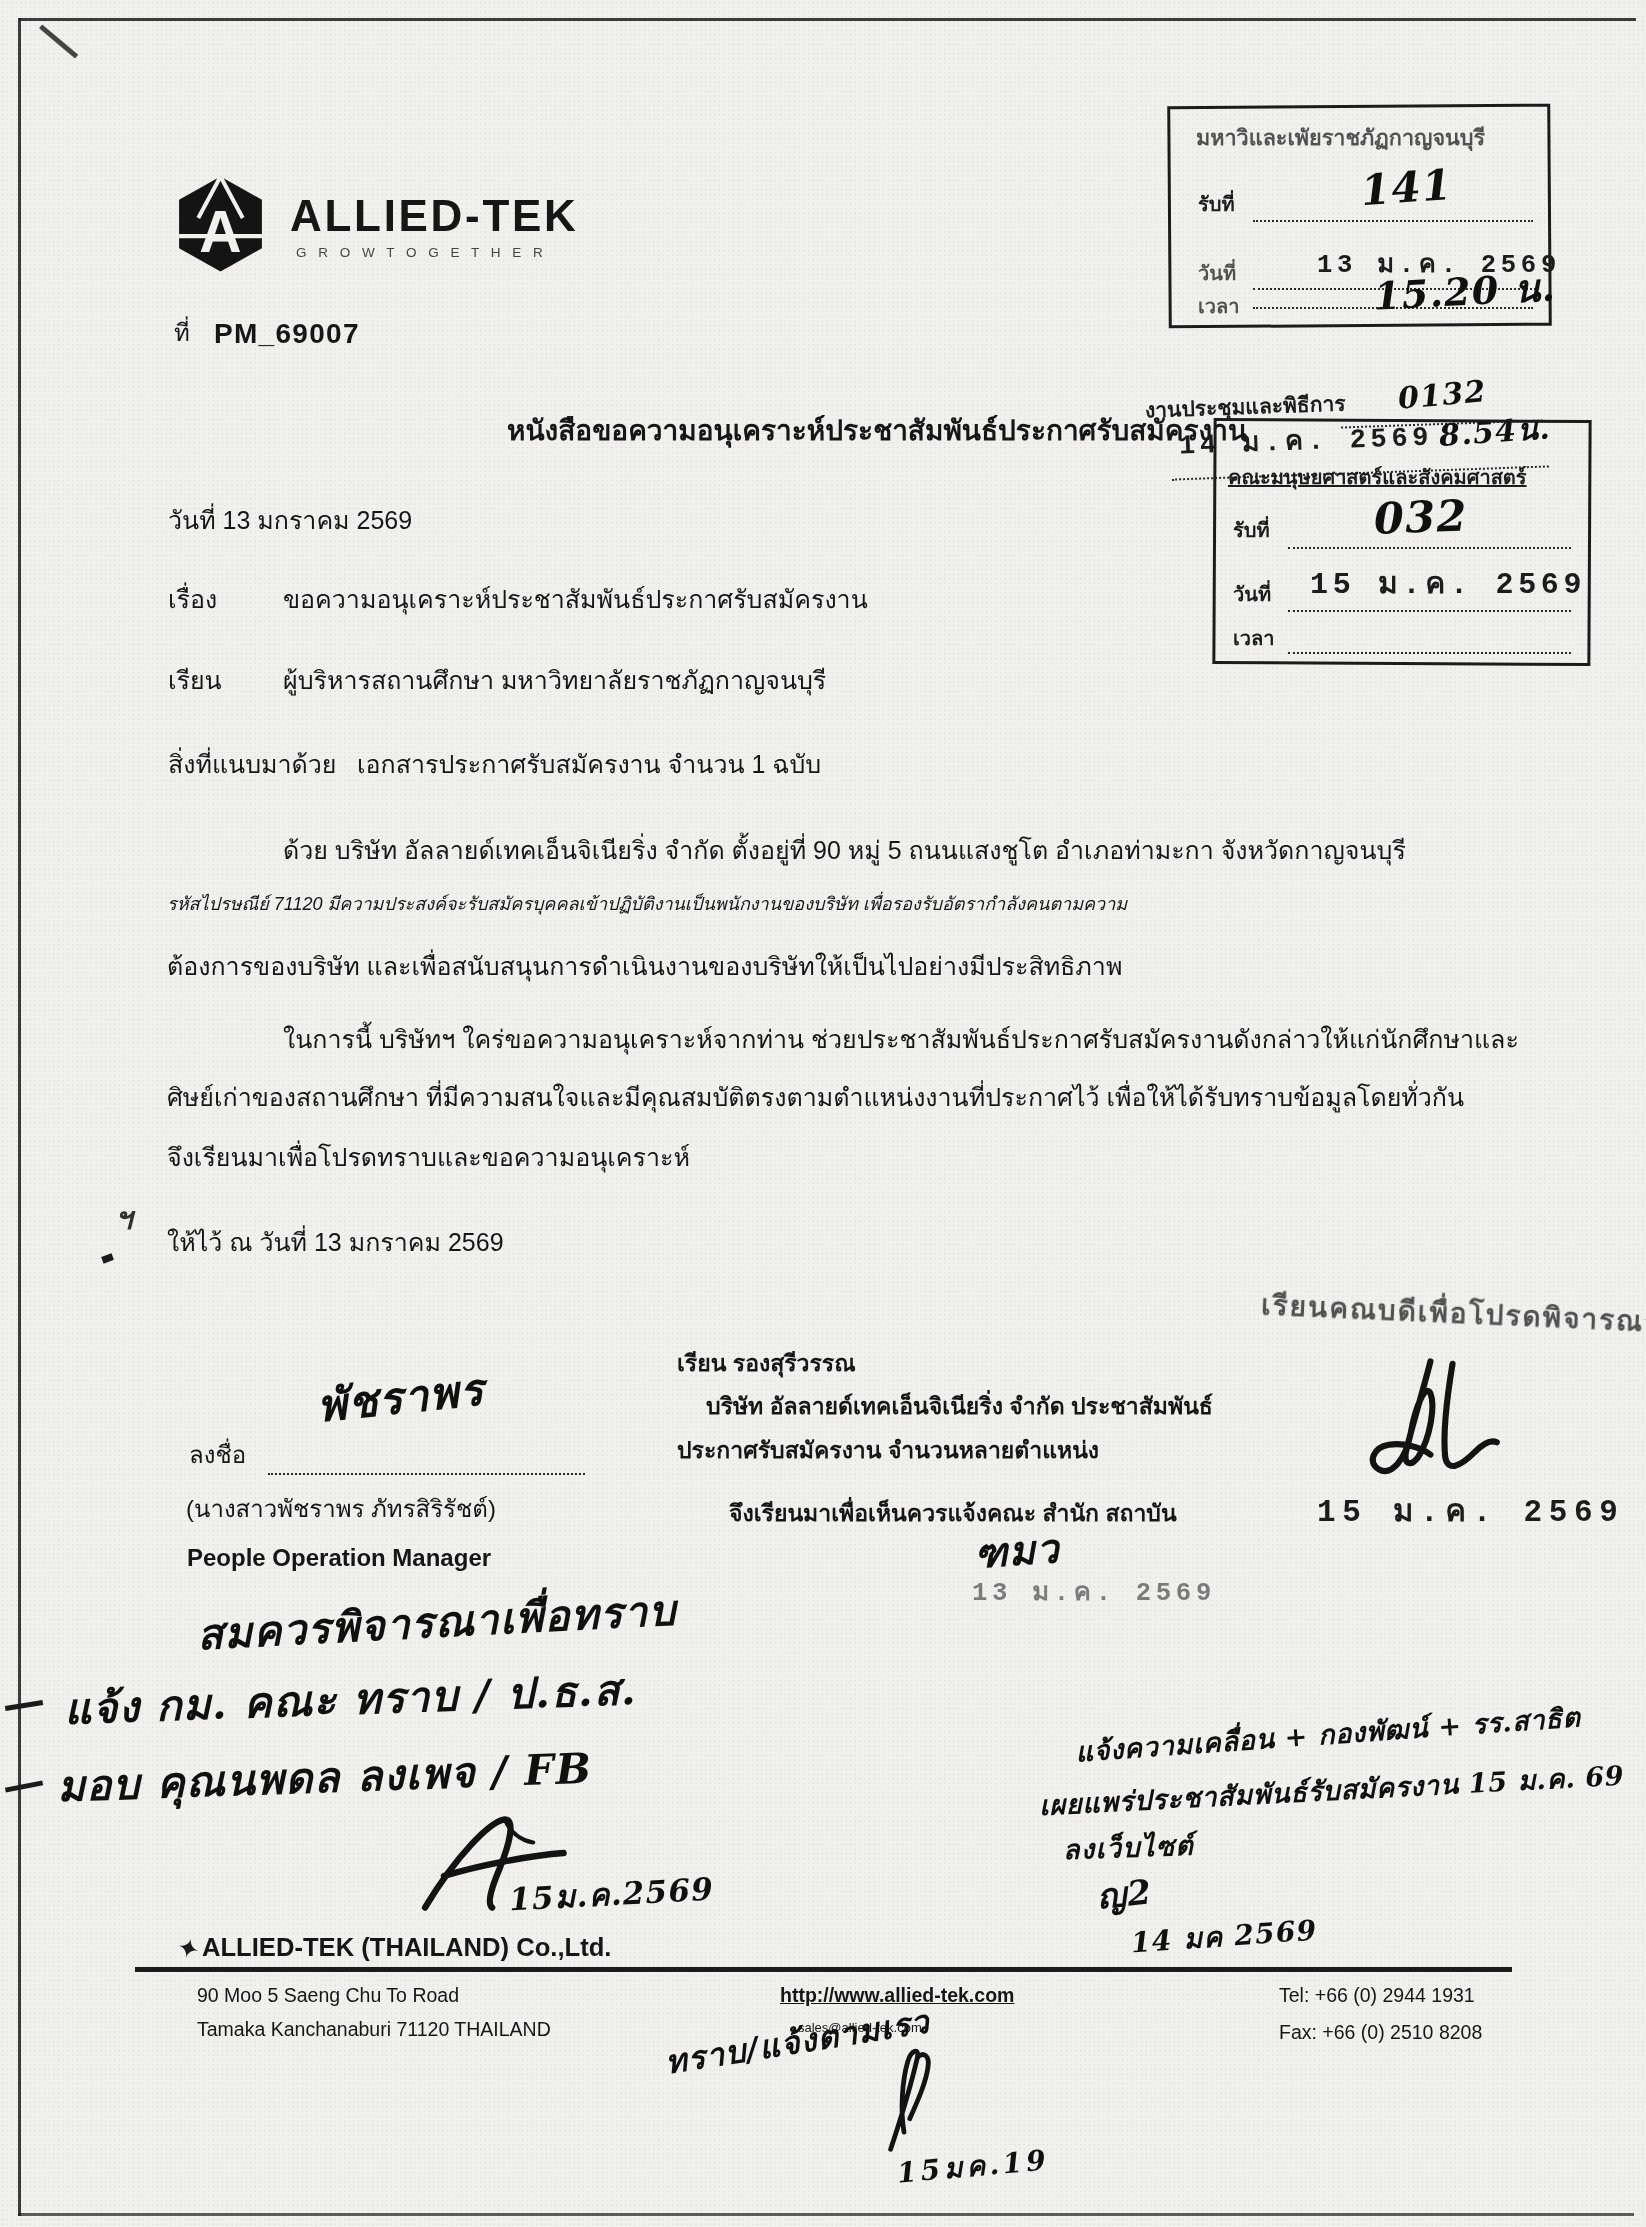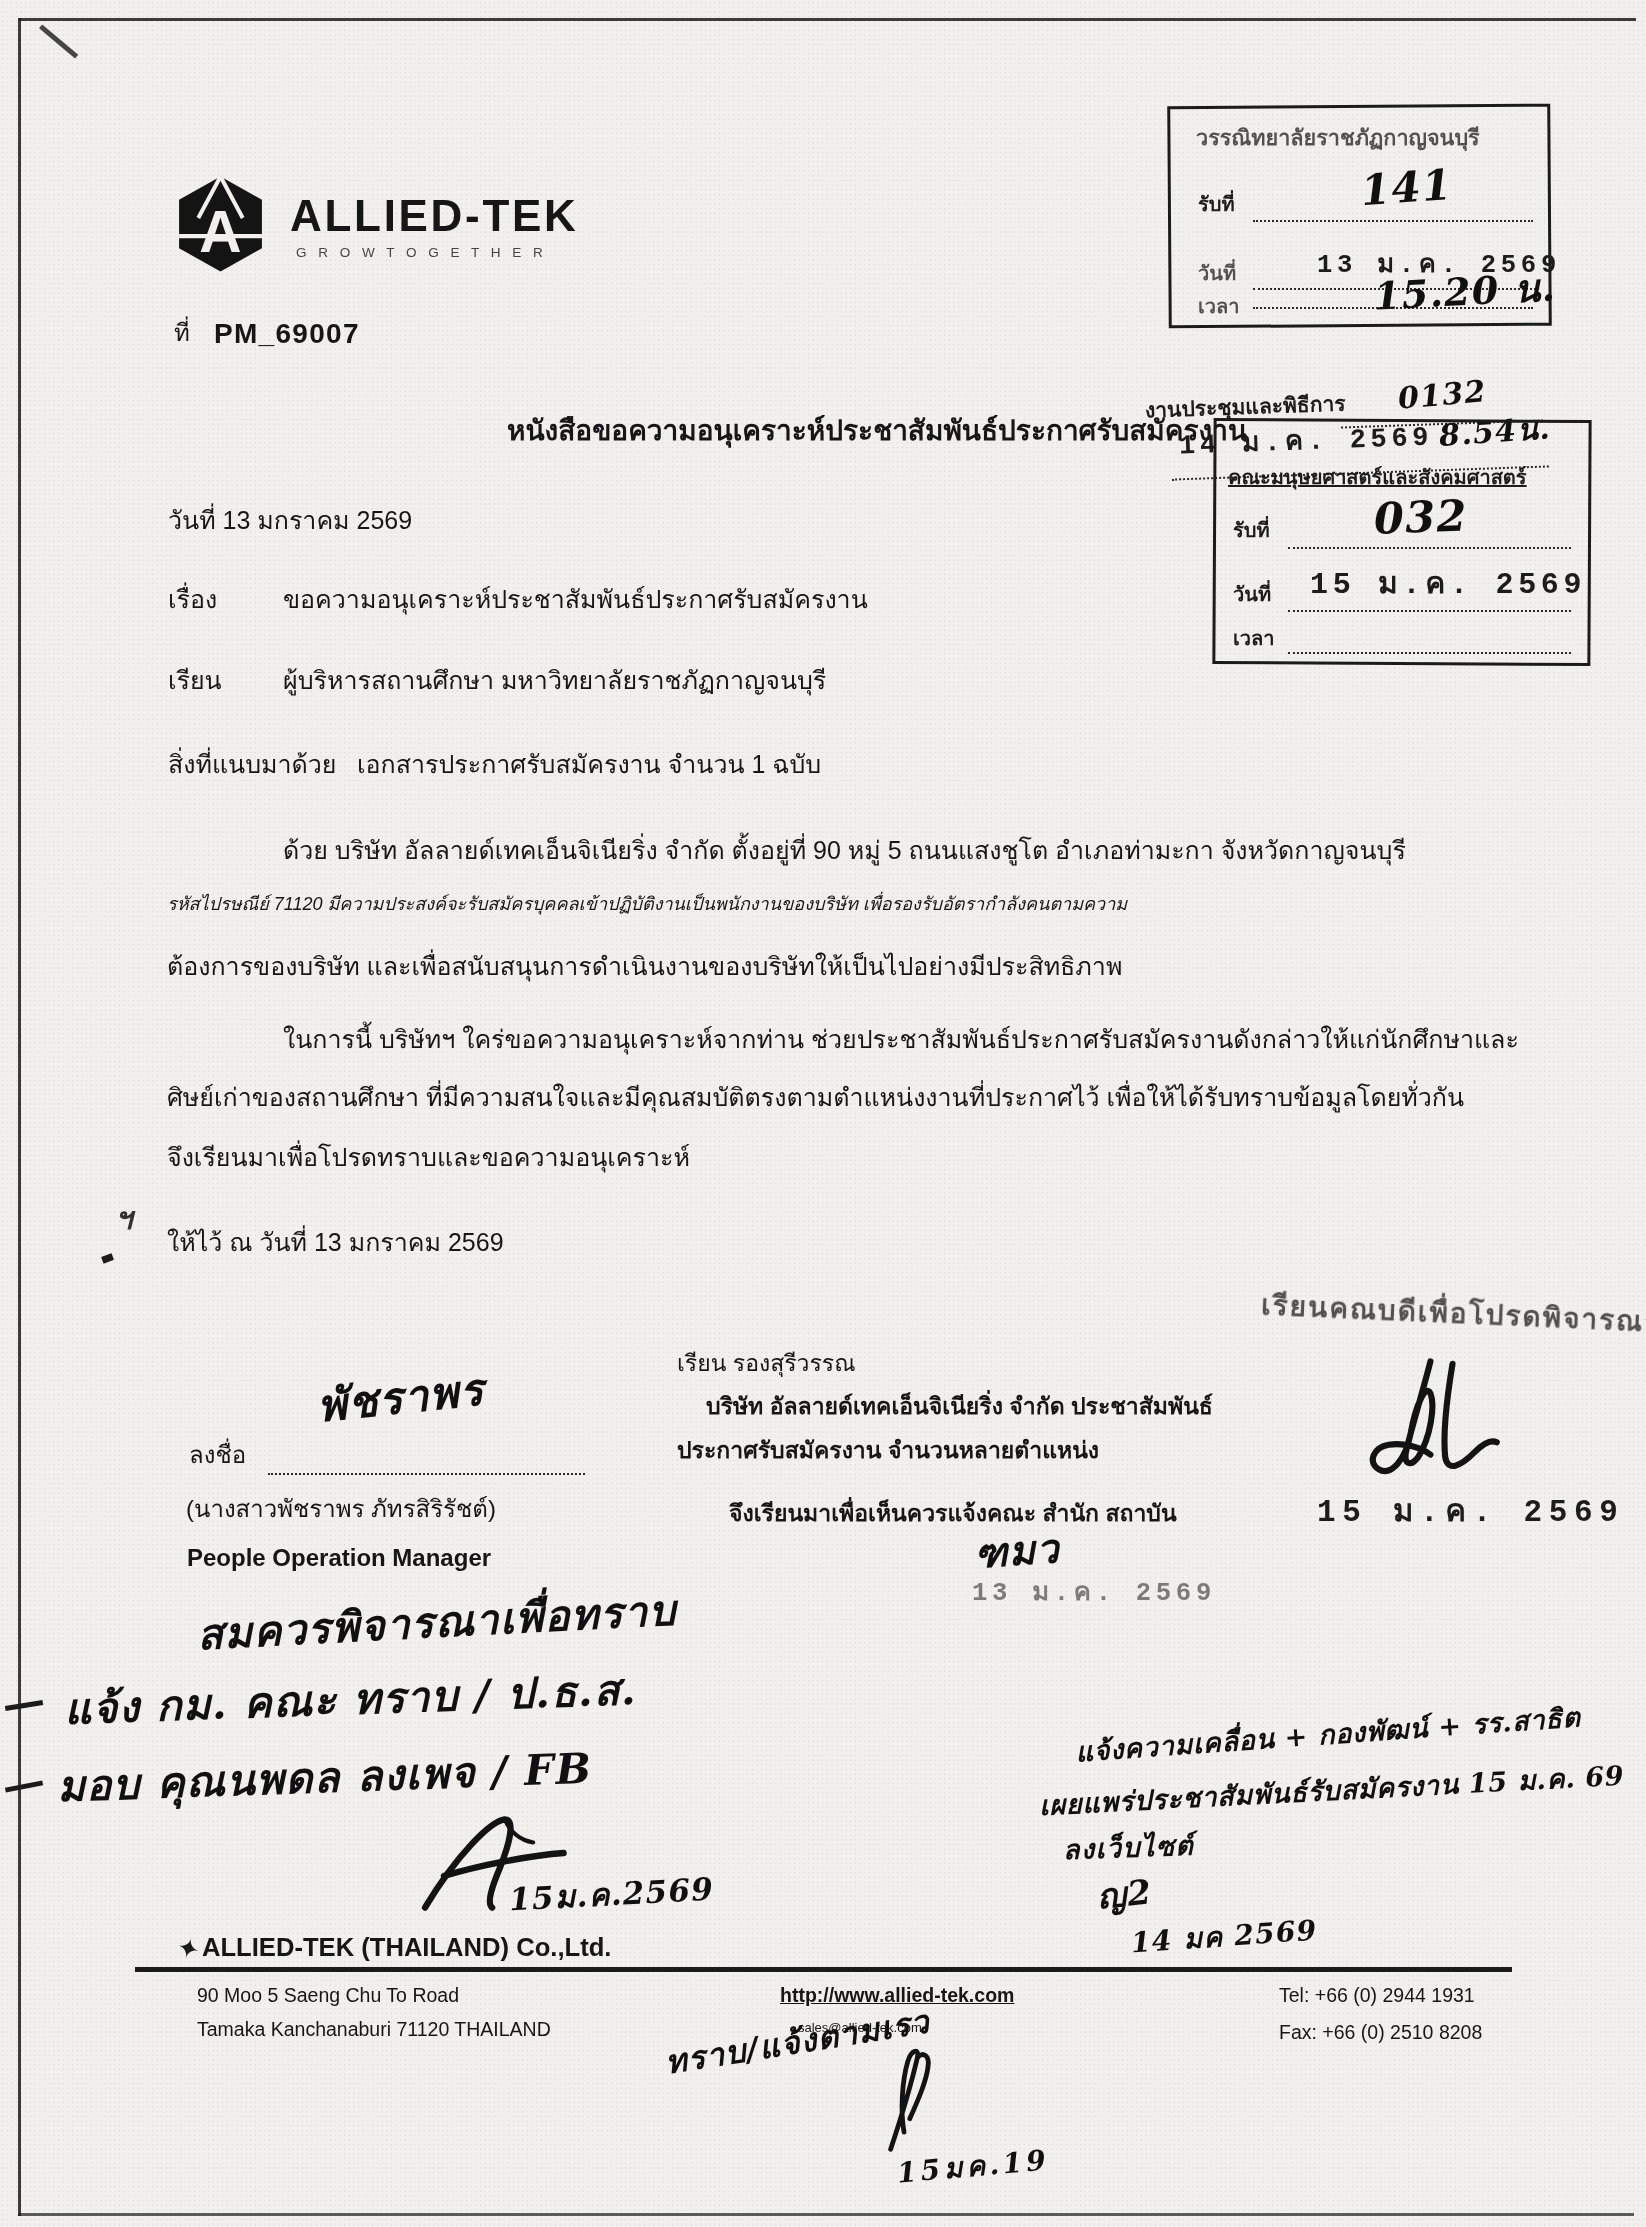--- a/index.html
+++ b/index.html
@@ -47,21 +47,21 @@
       <text x="50" y="78" font-size="58" font-weight="bold" fill="#f1f0ed" text-anchor="middle" font-family="Liberation Sans, sans-serif">A</text>
     </svg>
   </div>
   <div class="t b" style="left:290px;top:186px;font-size:44px;letter-spacing:2.7px;">ALLIED-TEK</div>
   <div class="t" style="left:296px;top:244px;font-size:13.5px;letter-spacing:4px;color:#444;">G R O W   T O G E T H E R</div>
 
   <div class="t" style="left:174px;top:317px;font-size:24px;">ที่</div>
   <div class="t b" style="left:214px;top:315px;font-size:28px;letter-spacing:1.3px;">PM_69007</div>
 
   <div class="box" style="left:1168px;top:105px;width:377px;height:216px;transform:rotate(-.4deg);"></div>
-  <div class="t stamptxt faded" style="left:1196px;top:123px;font-size:21.6px;">วรรณิทยาลัยราชภัฏกาญจนบุรี</div>
+  <div class="t stamptxt faded" style="left:1196px;top:123px;font-size:21.6px;">มหาวิและเพัยราชภัฏกาญจนบุรี</div>
   <div class="t stamptxt" style="left:1198px;top:191px;font-size:20px;">รับที่</div>
   <div class="dotline" style="left:1253px;top:220px;width:280px;"></div>
   <div class="t hand" style="left:1361px;top:160px;font-size:42px;transform:rotate(-4deg);">141</div>
   <div class="t stamptxt faded" style="left:1198px;top:260px;font-size:20px;">วันที่</div>
   <div class="dotline" style="left:1253px;top:288px;width:283px;"></div>
   <div class="t stampdate" style="left:1317px;top:249px;font-size:25.6px;">13 ม.ค. 2569</div>
   <div class="t stamptxt faded" style="left:1198px;top:342px;font-size:20px;transform:translateY(-49px);">เวลา</div>
   <div class="dotline" style="left:1253px;top:311px;width:280px;transform:translateY(-4px);"></div>
   <div class="t hand" style="left:1374px;top:266px;font-size:38px;transform:rotate(-3deg);">15.20 น.</div>
 
@@ -113,21 +113,21 @@
   <div class="t stamptxt faded" style="left:1261px;top:1295px;font-size:28px;transform:rotate(2.5deg);letter-spacing:2px;">เรียนคณบดีเพื่อโปรดพิจารณา</div>
 
   <div class="t" style="left:1354px;top:1354px;">
     <svg viewBox="0 0 120 110" width="148" height="135">
       <path d="M62,6 C56,30 46,62 42,80 C40,90 46,92 52,84 C62,68 66,42 62,32 C58,24 50,42 46,64 C42,86 30,100 20,94 C10,88 16,76 28,74 C40,72 54,76 62,82" fill="none" stroke="#131313" stroke-width="5" stroke-linecap="round"></path>
       <path d="M80,8 C76,32 72,64 74,84 C76,96 86,92 98,80 C106,72 112,70 116,72" fill="none" stroke="#131313" stroke-width="5" stroke-linecap="round"></path>
     </svg>
   </div>
   <div class="t stampdate" style="left:1317px;top:1492px;font-size:31px;letter-spacing:6.7px;">15 ม.ค. 2569</div>
 
-  <div class="t" style="left:677px;top:1348px;font-size:23px;font-weight:normal;">เรียน รองสุรีวรรณ</div>
+  <div class="t" style="left:677px;top:1348px;font-size:23px;font-weight:bold;">เรียน รองสุรีวรรณ</div>
   <div class="t" style="left:706px;top:1391px;font-size:23px;font-weight:bold;">บริษัท อัลลายด์เทคเอ็นจิเนียริ่ง จำกัด  ประชาสัมพันธ์</div>
   <div class="t" style="left:677px;top:1435px;font-size:23px;font-weight:bold;">ประกาศรับสมัครงาน จำนวนหลายตำแหน่ง</div>
   <div class="t" style="left:729px;top:1498px;font-size:23px;font-weight:bold;">จึงเรียนมาเพื่อเห็นควรแจ้งคณะ สำนัก สถาบัน</div>
   <div class="t hand" style="left:974px;top:1524px;font-size:40px;transform:rotate(-4deg);">ฑมว</div>
   <div class="t stampdate faded" style="left:972px;top:1577px;font-size:25.6px;opacity:.55;filter:blur(0.5px);">13 ม.ค. 2569</div>
 
   <div class="t hand" style="left:317px;top:1368px;font-size:44px;transform:rotate(-6deg);">พัชราพร</div>
   <div class="t" style="left:189px;top:1439px;font-size:24px;">ลงชื่อ</div>
   <div class="dotline" style="left:268px;top:1473px;width:317px;"></div>
   <div class="t" style="left:186px;top:1493px;font-size:24px;">(นางสาวพัชราพร ภัทรสิริรัชต์)</div>

